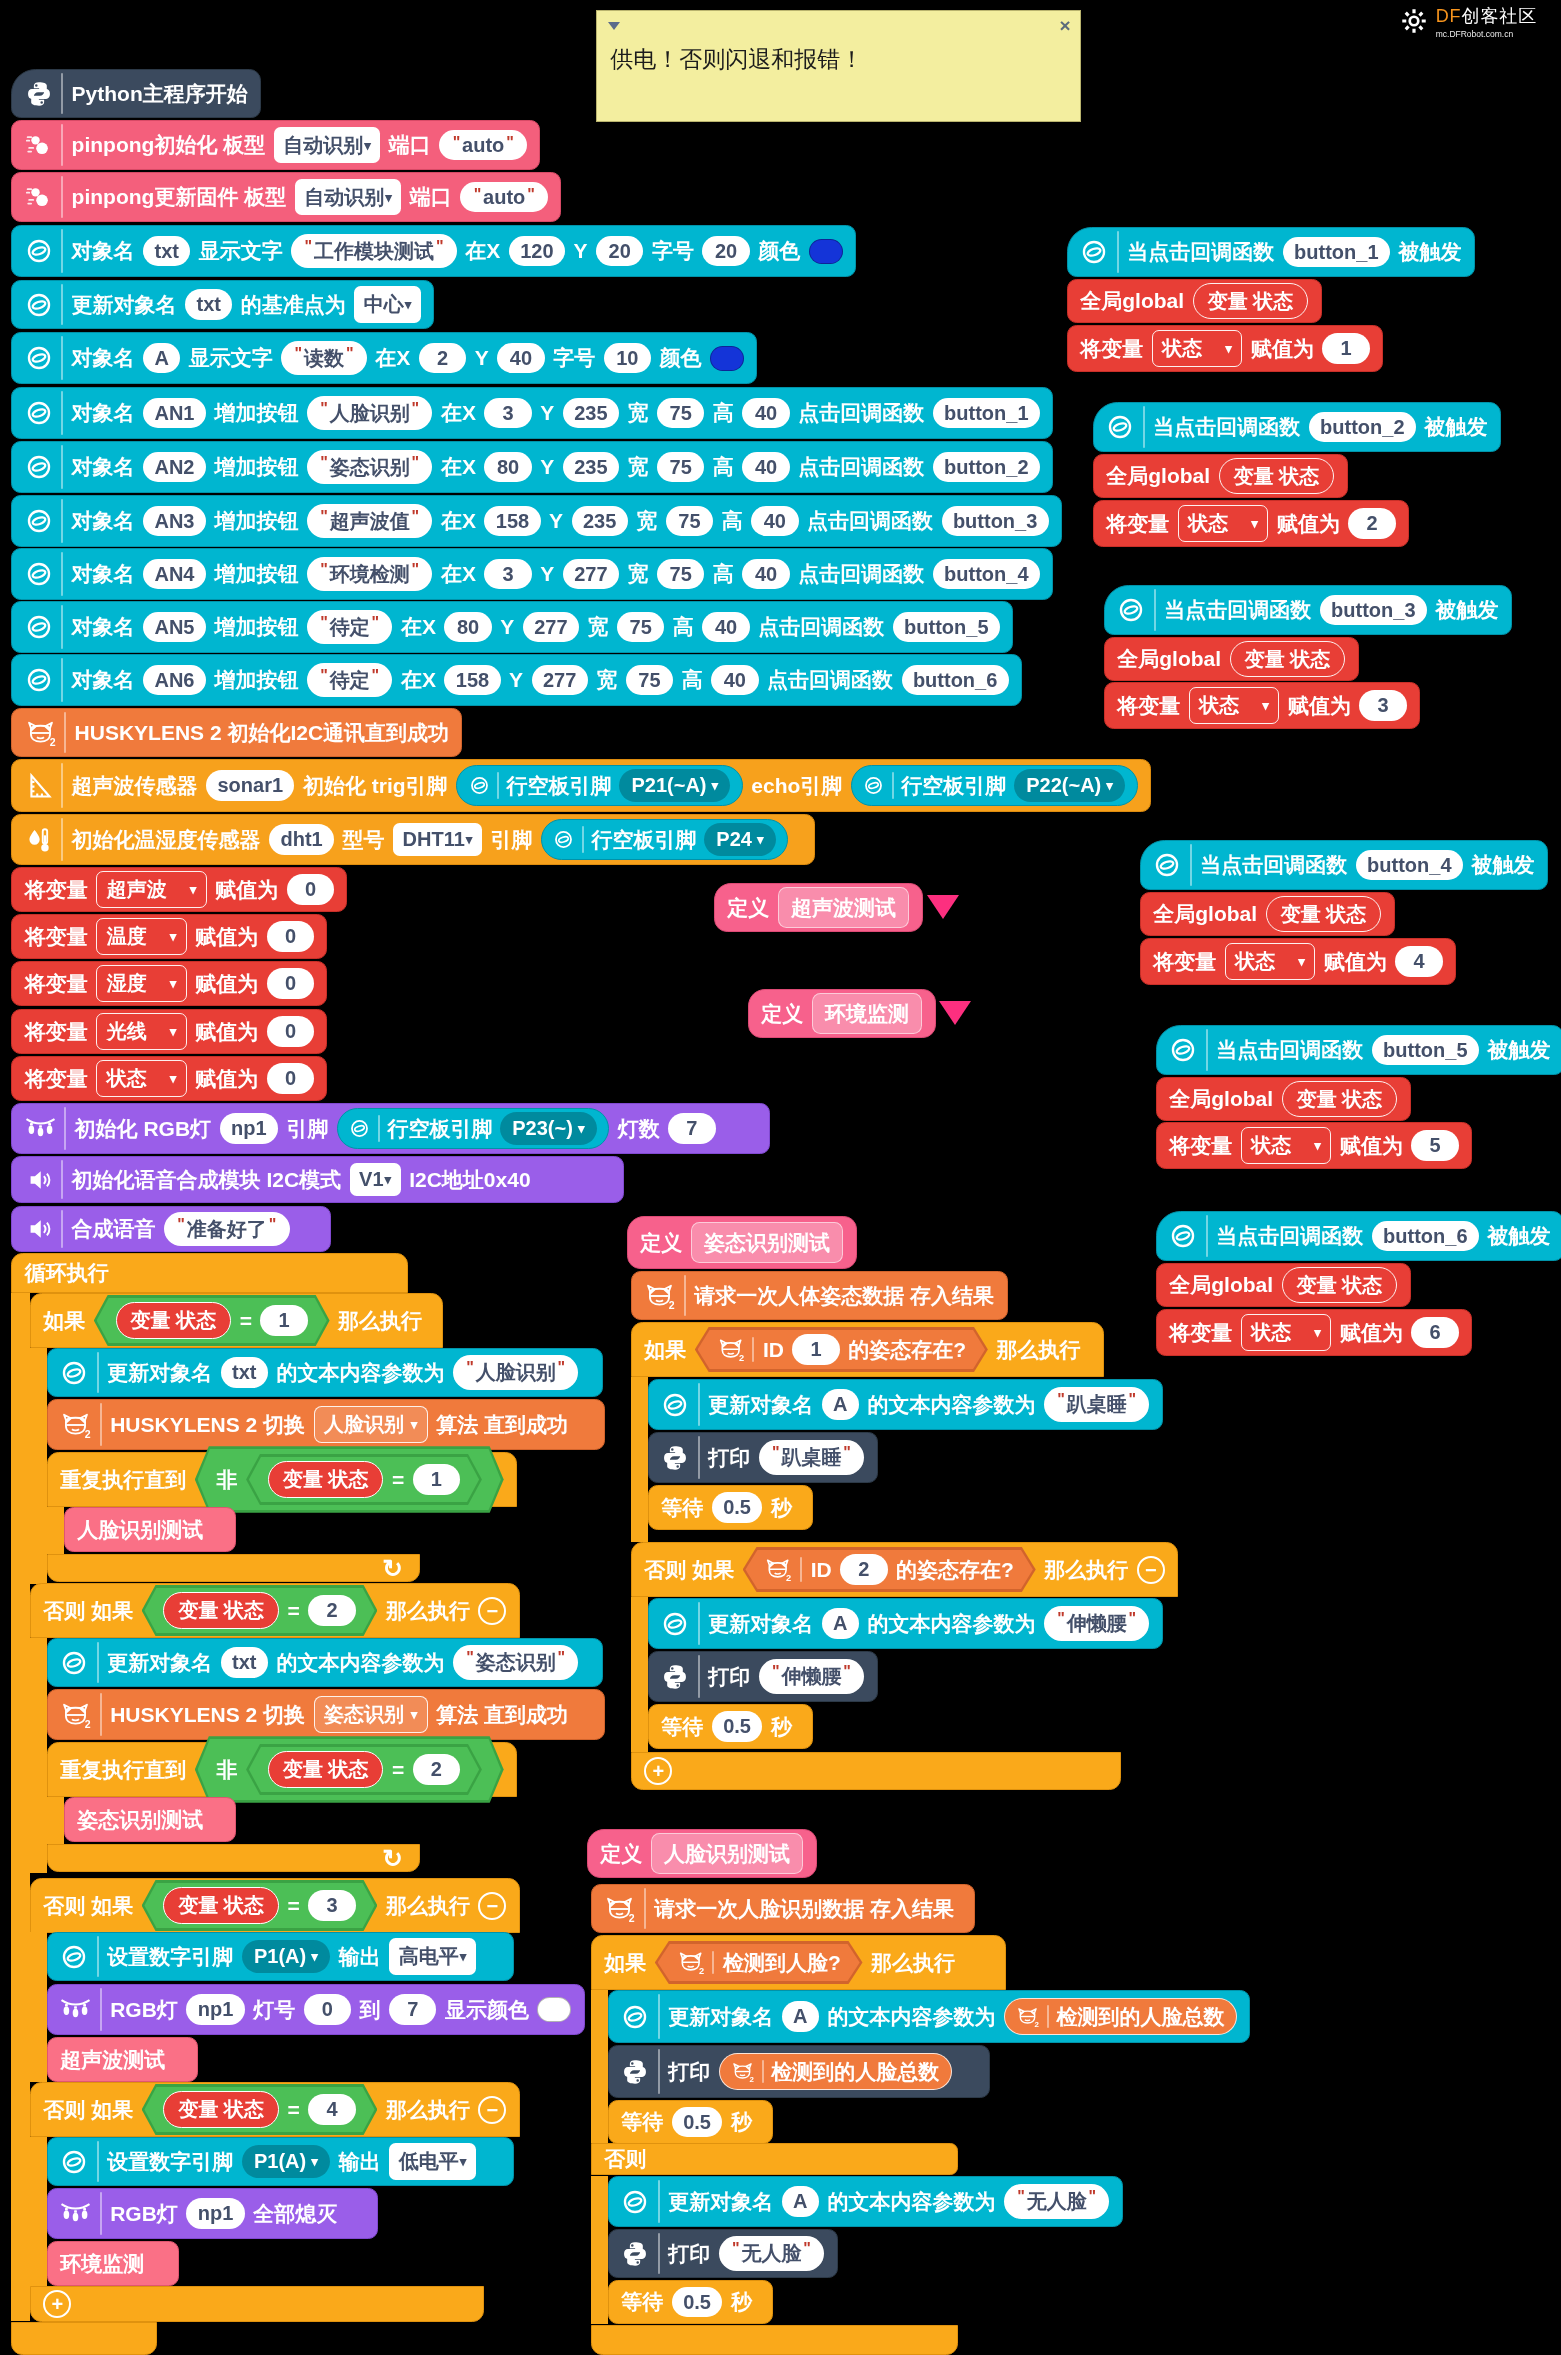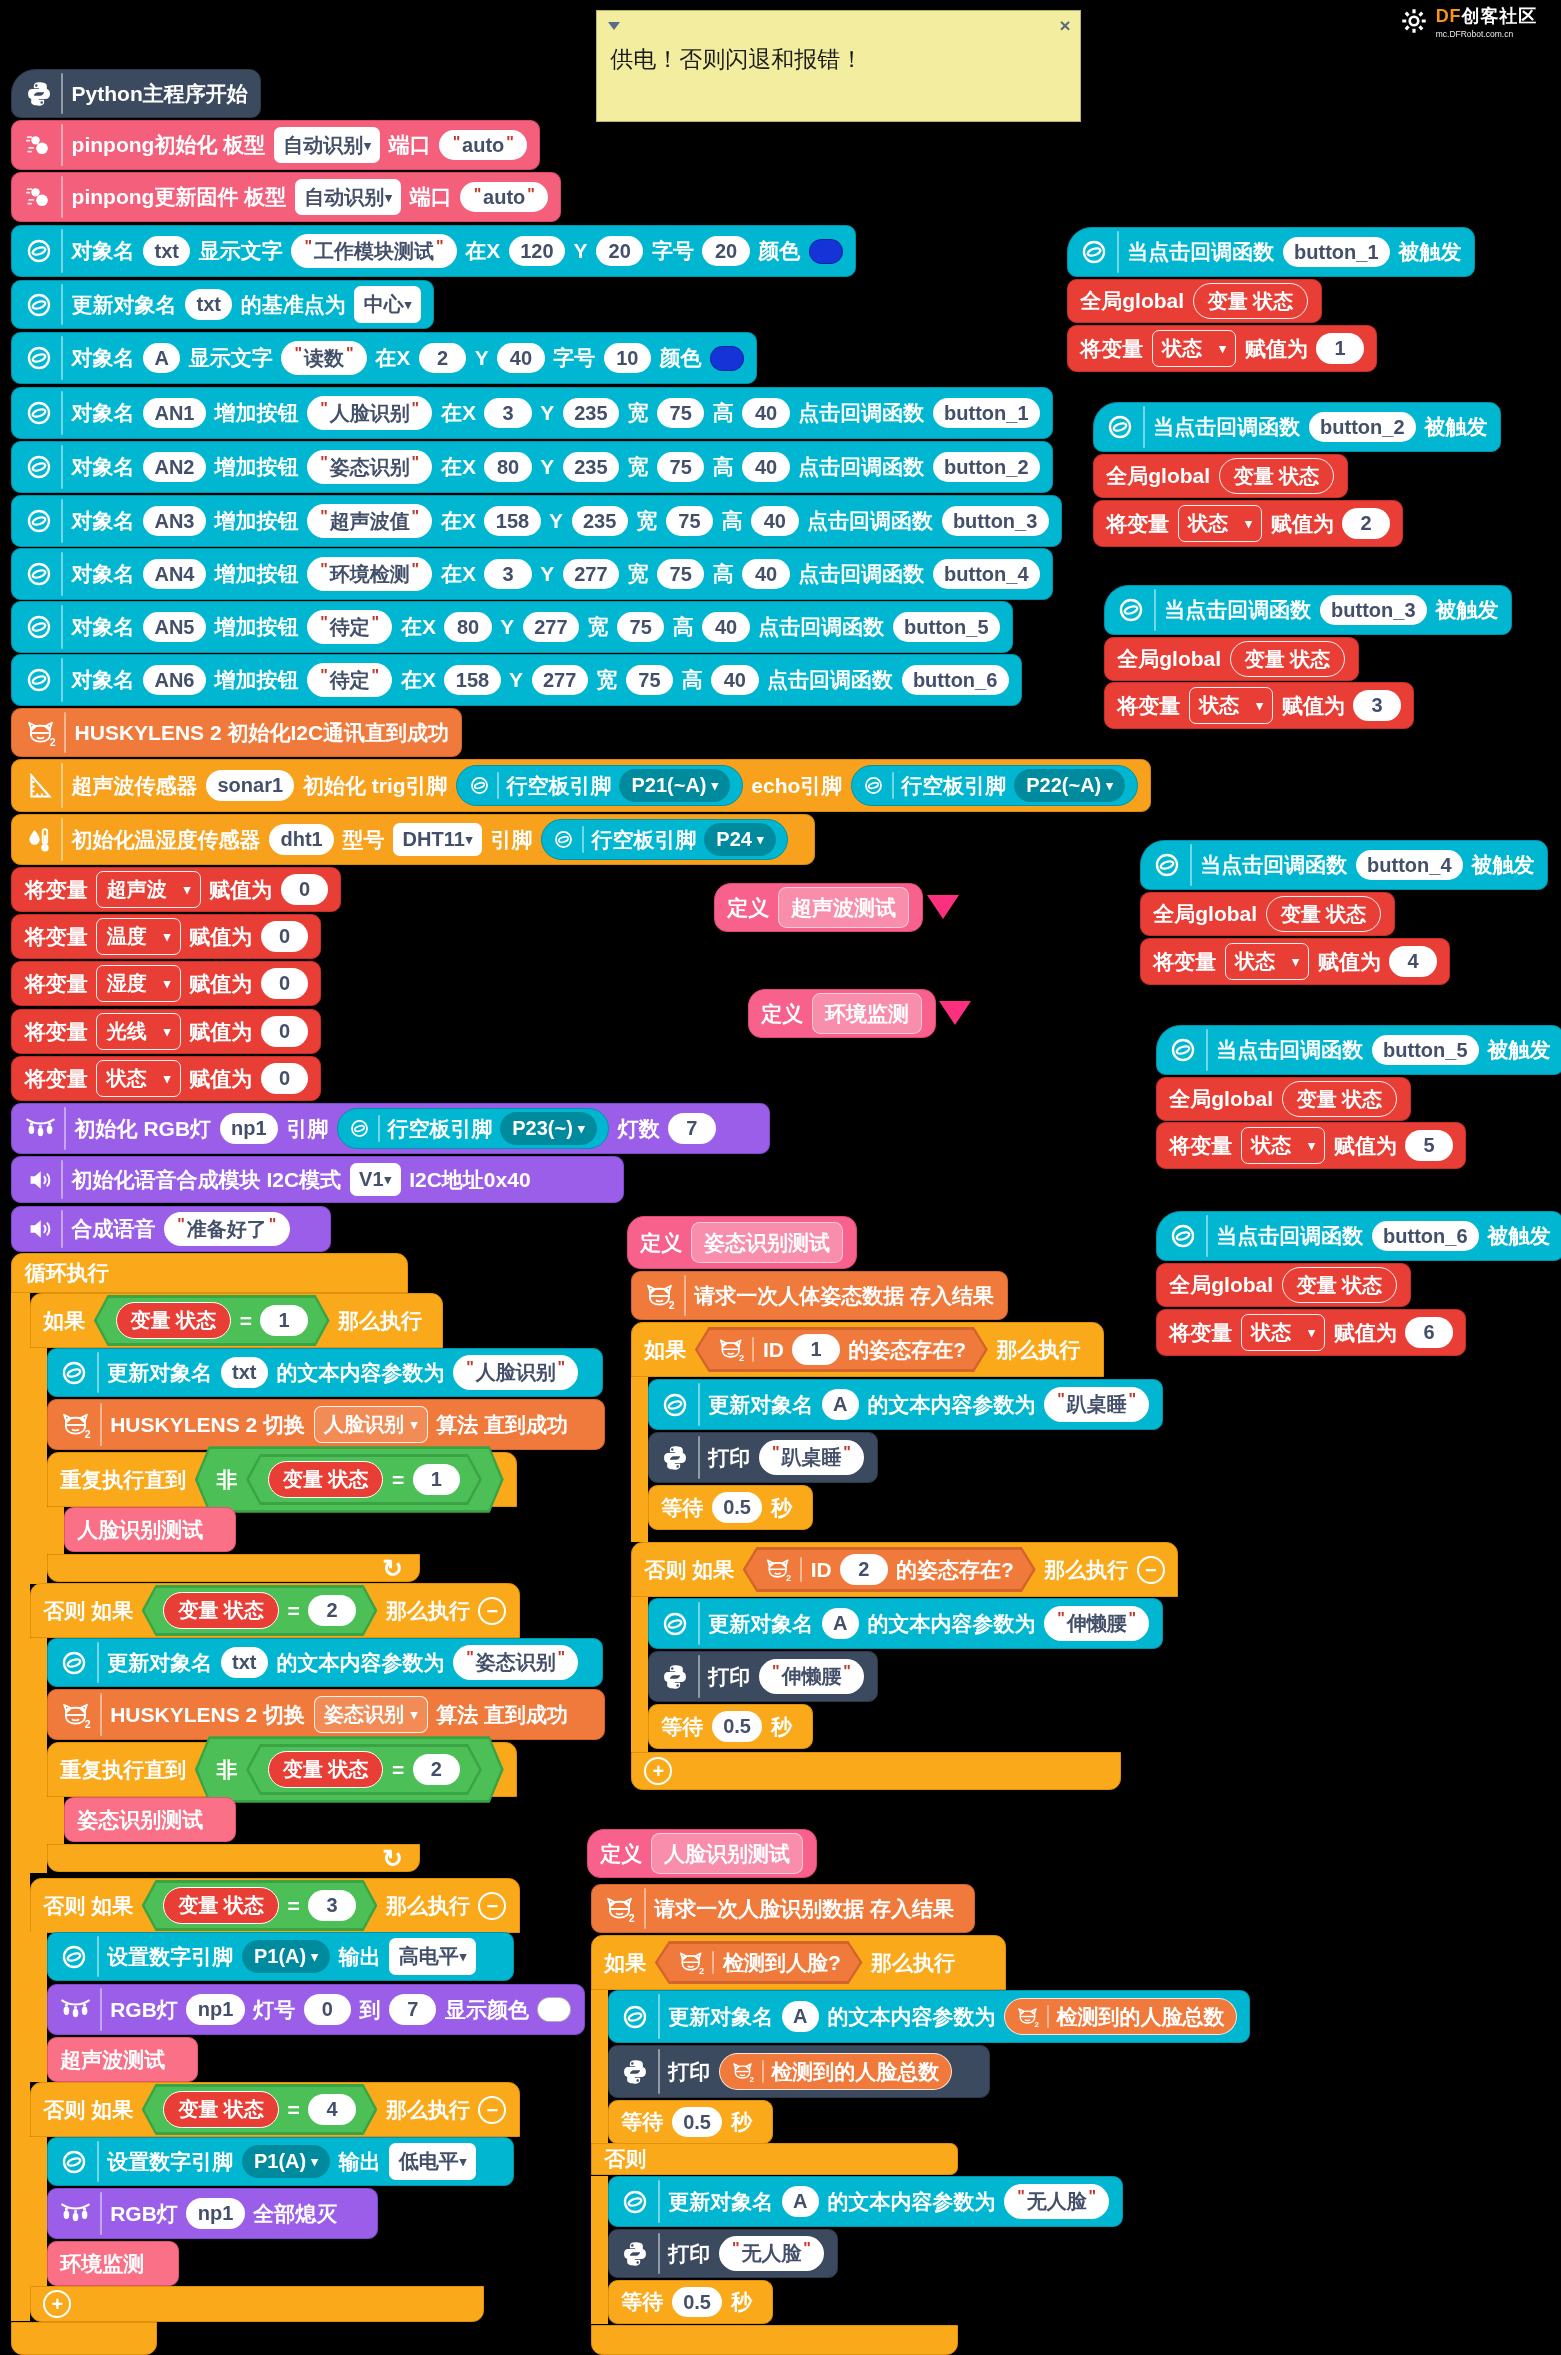--- a/index.html
+++ b/index.html
@@ -18,21 +18,21 @@
   .pill{background:#fff;color:#44506a;border-radius:945px;padding:3.8px 11.4px;font-size:20px;}
   .num{min-width:24.6px;text-align:center;}
   .strq{color:#c0392b;font-size:16px;vertical-align:top;margin:0 1.9px;}
   .dd{background:#fff;color:#44506a;border-radius:6.6px;padding:4.7px 9.5px;display:inline-flex;
       align-items:center;gap:1px;font-size:20px;}
   .dd .car{font-size:13.2px;color:#44506a;}
   .dd2{background:rgba(0,0,0,.24);color:#fff;border-radius:945px;padding:4.7px 12.3px;
        display:inline-flex;align-items:center;gap:5px;font-size:20px;}
   .dd2 .car{font-size:13.2px;color:#fff;}
   .vardd{border:1.9px solid rgba(255,255,255,.92);border-radius:7px;padding:3.8px 9.5px;
-         display:inline-flex;align-items:center;gap:17px;color:#fff;font-size:20px;}
+         display:inline-flex;align-items:center;gap:23px;color:#fff;font-size:20px;}
   .vardd .car{font-size:13.2px;color:#fff;}
   .ddo{border:1.9px solid rgba(255,255,255,.88);background:rgba(255,255,255,.14);border-radius:7.6px;
        padding:3.8px 9.5px;display:inline-flex;align-items:center;gap:6.6px;color:#fff;font-size:20px;}
   .ddo .car{font-size:13.2px;color:#fff;}
   .varpill{background:#e83e36;border:1.9px solid #fff;border-radius:945px;padding:3.8px 14px;color:#fff;font-size:20px;}
   .ovar{border:1.9px solid rgba(255,255,255,.92);border-radius:945px;padding:3.8px 14px;color:#fff;font-size:20px;}
   .cdot{width:32px;height:23px;border-radius:945px;display:inline-block;border:0.9px solid rgba(0,0,0,.3);}
   .circbtn{width:24px;height:24px;border:2.4px solid #fff;border-radius:50%;display:inline-flex;
            align-items:center;justify-content:center;font-size:20px;line-height:1;color:#fff;flex:0 0 auto;}
   .looparrow{margin-left:auto;font-size:24.6px;color:#fff;padding-right:3.8px;}
@@ -52,21 +52,21 @@
   
   .note{position:absolute;left:596px;top:9.5px;width:485px;height:112px;background:#f3ee9f;
         border:0.9px solid #b9b36e;box-sizing:border-box;box-shadow:0 0.9px 3.8px rgba(0,0,0,.5);}
   .note-head{display:flex;justify-content:space-between;align-items:center;padding:5.7px 9.5px 0 11.4px;}
   .note-tri{width:0;height:0;border-left:6.6px solid transparent;border-right:6.6px solid transparent;
             border-top:8.5px solid #5b6b8b;display:inline-block;}
   .note-close{color:#5b6b7b;font-weight:bold;font-size:19px;line-height:1;cursor:default;}
   .note-body{padding:7.6px 13.2px 0 13.2px;color:#1c1c1c;font-size:23px;line-height:1.45;font-weight:normal;}
   
   .logo{position:absolute;left:1398px;top:3.8px;display:flex;align-items:center;gap:5.7px;color:#fff;}
-  .logo-title{font-size:18px;font-weight:bold;letter-spacing:0.9px;}
+  .logo-title{font-size:18px;font-weight:normal;letter-spacing:0.9px;}
   .logo-title .df{color:#f7941d;}
   .logo-sub{font-size:8.5px;color:#eee;margin-top:0.9px;}
 </style>
 </head>
 <body>
 
 <div id="canvas">
 
   <div class="note">
     <div class="note-head">

